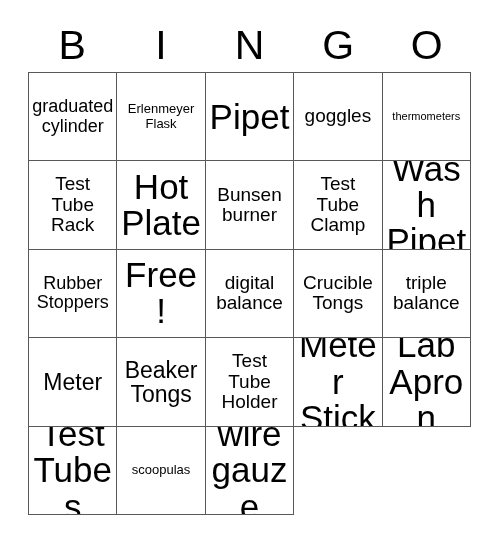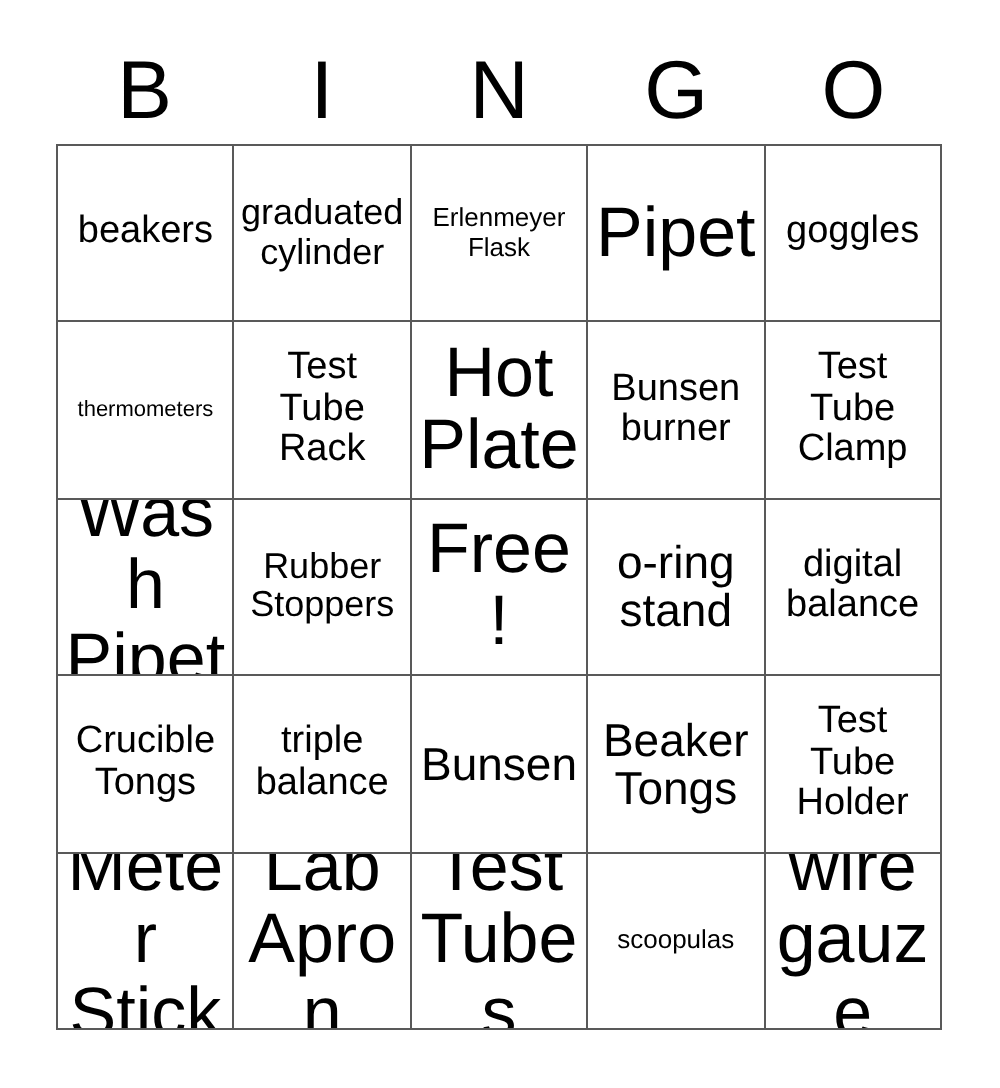--- a/index.html
+++ b/index.html
@@ -99,23 +99,20 @@
 
   <div id="header-row">
     <div class="header-letter">B</div>
     <div class="header-letter">I</div>
     <div class="header-letter">N</div>
     <div class="header-letter">G</div>
     <div class="header-letter">O</div>
   </div>
 
   <div id="grid">
-      <div class="cell fs-m">
-        <span class="cell-text">beakers</span>
-      </div>
       <div class="cell fs-s">
         <span class="cell-text">graduated cylinder</span>
       </div>
       <div class="cell fs-xs">
         <span class="cell-text">Erlenmeyer Flask</span>
       </div>
       <div class="cell fs-xl">
         <span class="cell-text">Pipet</span>
       </div>
       <div class="cell fs-m">
@@ -138,34 +135,31 @@
       </div>
       <div class="cell fs-xl">
         <span class="cell-text">Wash Pipet</span>
       </div>
       <div class="cell fs-s">
         <span class="cell-text">Rubber Stoppers</span>
       </div>
       <div class="cell fs-xl">
         <span class="cell-text">Free!</span>
       </div>
-      <div class="cell fs-l">
-        <span class="cell-text">o-ring stand</span>
-      </div>
       <div class="cell fs-m">
         <span class="cell-text">digital balance</span>
       </div>
       <div class="cell fs-m">
         <span class="cell-text">Crucible Tongs</span>
       </div>
       <div class="cell fs-m">
         <span class="cell-text">triple balance</span>
       </div>
       <div class="cell fs-l">
-        <span class="cell-text">Bunsen</span>
+        <span class="cell-text">Meter</span>
       </div>
       <div class="cell fs-l">
         <span class="cell-text">Beaker Tongs</span>
       </div>
       <div class="cell fs-m">
         <span class="cell-text">Test Tube Holder</span>
       </div>
       <div class="cell fs-xl">
         <span class="cell-text">Meter Stick</span>
       </div>

